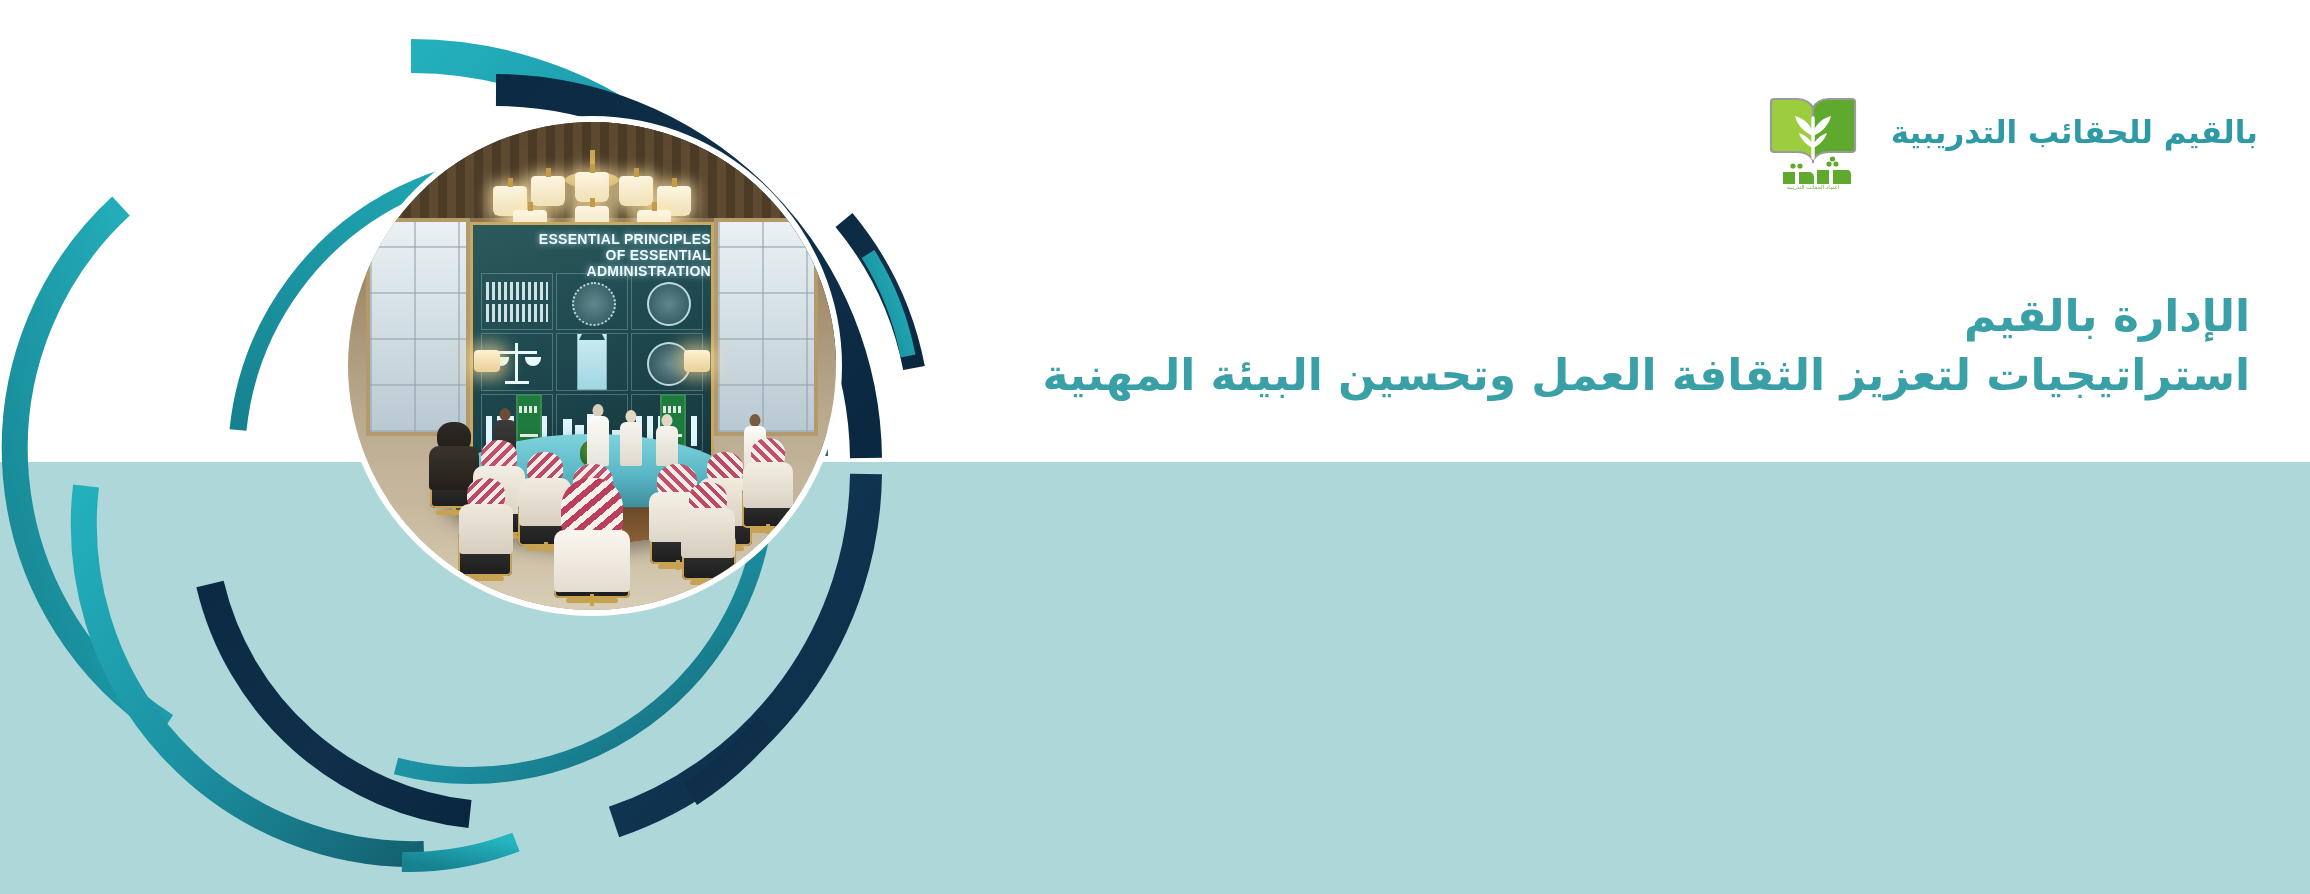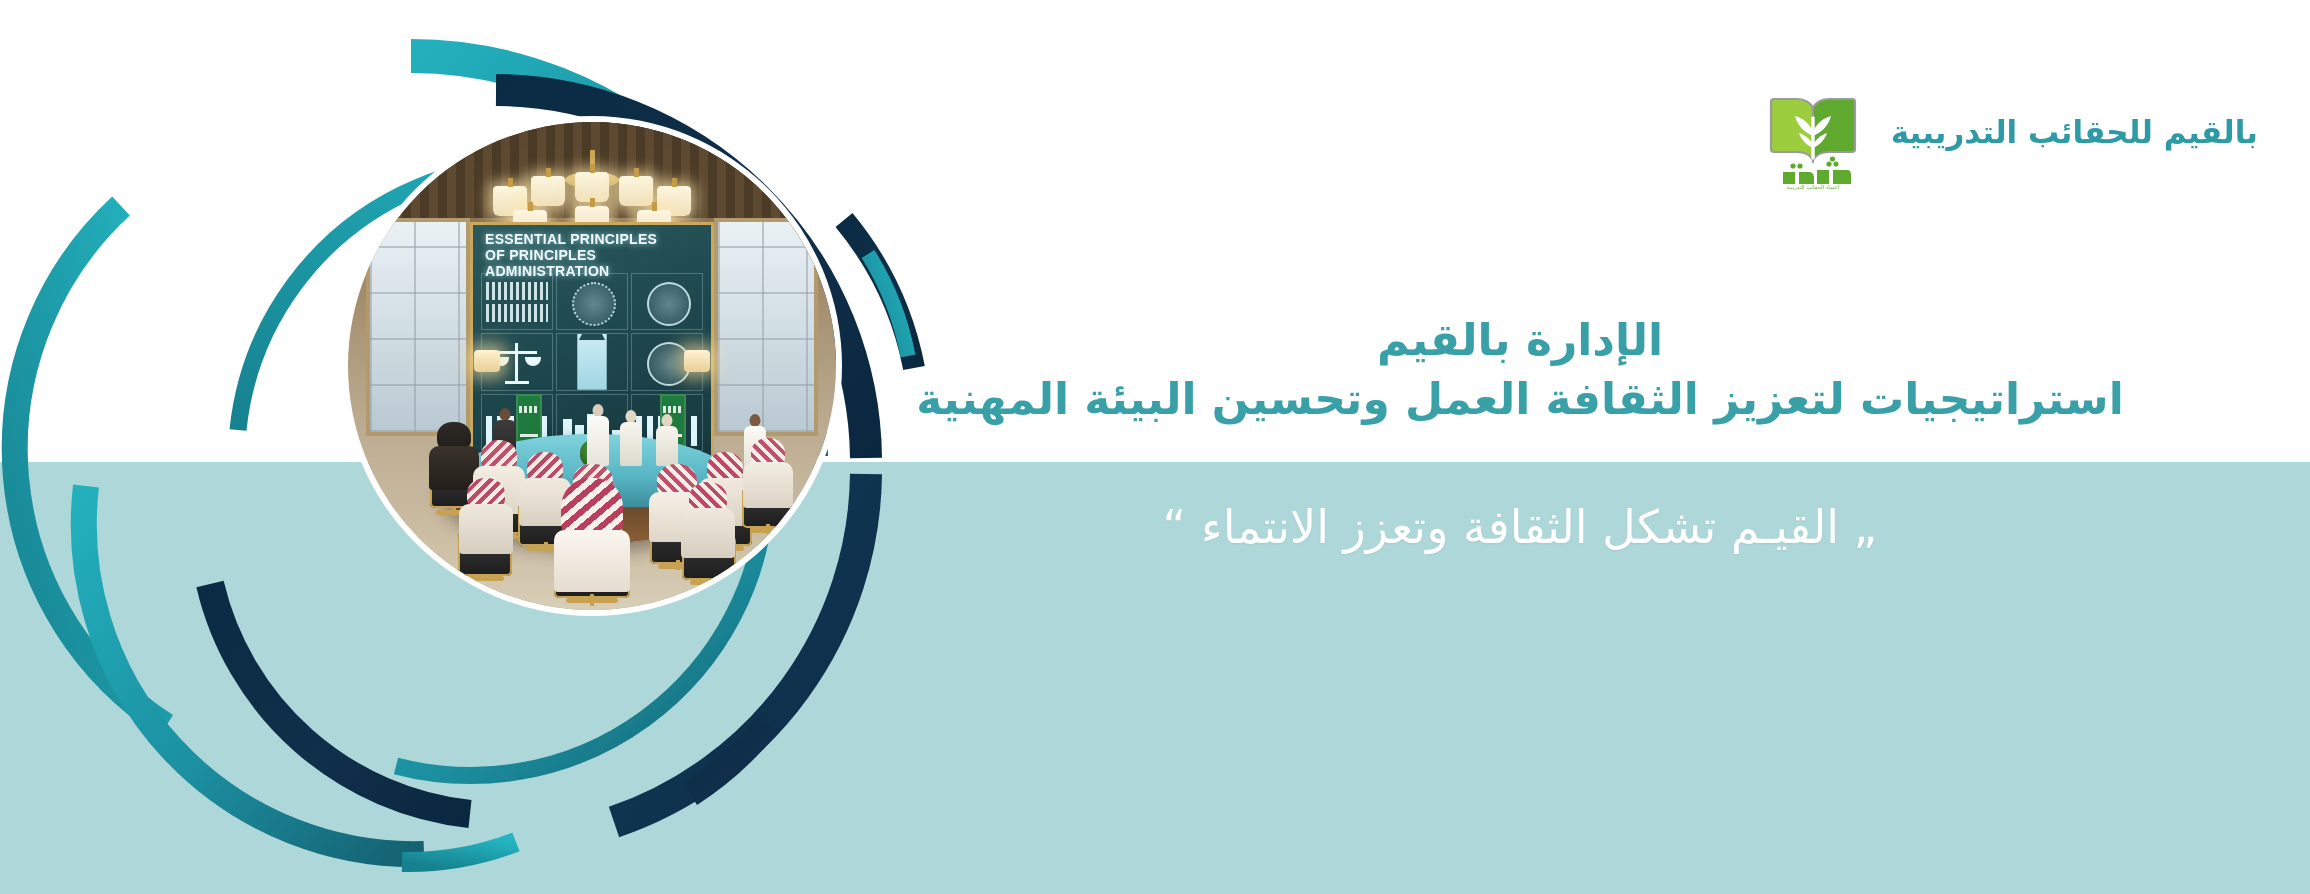--- a/index.html
+++ b/index.html
@@ -91,21 +91,21 @@
   
   .screen{
     position:absolute; left:50%; top:100px; transform:translateX(-50%);
     width:238px; height:232px;
     background:linear-gradient(160deg,#2c5a5c 0%,#1f4a50 45%,#16383e 100%);
     border:3px solid #caa95f;
     overflow:hidden;
   }
   .screen .hl{
     position:absolute; left:12px; right:0; top:6px;
-    text-align:left; color:#f2fbff; font-weight:700;
+    text-align:right; color:#f2fbff; font-weight:700;
     font-size:14px; letter-spacing:.3px; line-height:1.15;
     text-shadow:0 0 6px rgba(180,240,255,.8);
     font-family:"Liberation Sans",sans-serif;
   }
   .screen .grid{
     position:absolute; left:8px; right:8px; top:48px; bottom:6px;
     display:grid; grid-template-columns:repeat(3,1fr); grid-template-rows:repeat(3,1fr);
     gap:3px;
   }
   .screen .cell{
@@ -179,21 +179,21 @@
   }
   .brand-name{
     color:#2e9aa5; font-size:31px; font-weight:600; letter-spacing:.5px;
     white-space:nowrap;
   }
   .logo{ width:120px; height:116px; position:relative; }
   .logo svg{width:100%;height:100%;display:block;}
 
   .title-block{
     position:absolute; right:60px; top:288px; width:1460px;
-    text-align:center; direction:rtl;margin-top:24px;
+    direction:rtl;
   }
   .title-main{
     color:#3aa0a8; font-size:44px; font-weight:700; line-height:1.25;
     letter-spacing:.5px;
   }
   .title-sub{
     color:#3aa0a8; font-size:44px; font-weight:700; line-height:1.25;
     margin-top:4px; letter-spacing:.5px;
   }
 
@@ -312,21 +312,21 @@
       </div>
 
       <div class="win left"></div>
       <div class="win right"></div>
       <div class="panel l"></div>
       <div class="panel r"></div>
 
       <div class="screen">
         <div class="hl">
           <div>ESSENTIAL PRINCIPLES</div>
-          <div>OF PRINCIPLES ADMINISTRATION</div>
+          <div>OF ESSENTIAL ADMINISTRATION</div>
         </div>
         <div class="grid">
           <div class="cell">
               <span class="seal"></span>
             </div>
           <div class="cell">
               <span class="seal" style="border-style:dotted;"></span>
             </div>
           <div class="cell">
               <span class="flagband"></span>
@@ -506,16 +506,15 @@
         <text x="60" y="115" text-anchor="middle" fill="#6fae3a" font-size="5.5" font-family="'Liberation Sans',sans-serif">اعتماد الحقائب التدريبية</text>
       </svg>
     </div>
   </div>
 
   <div class="title-block">
     <div class="title-main">الإدارة بالقيم</div>
     <div class="title-sub">استراتيجيات لتعزيز الثقافة العمل وتحسين البيئة المهنية</div>
   </div>
 
-  <div class="quote">„ القيـم تشكل الثقافة وتعزز الانتماء “</div>
 
 
 </div>
 
 </body></html>

